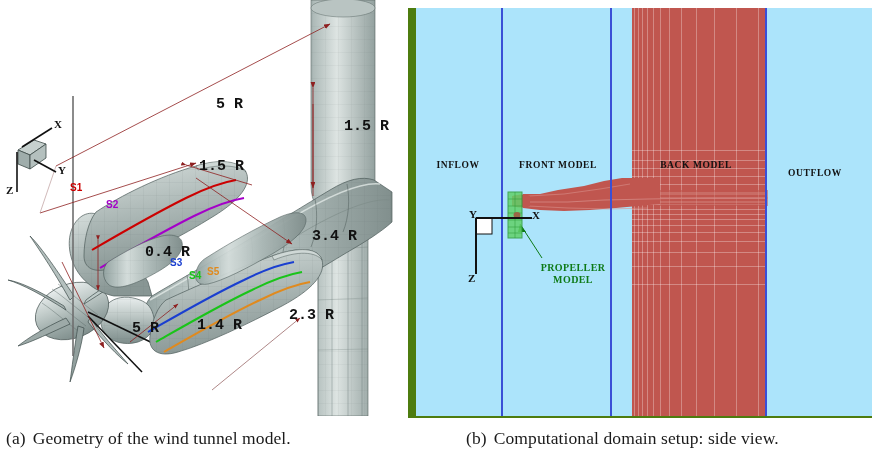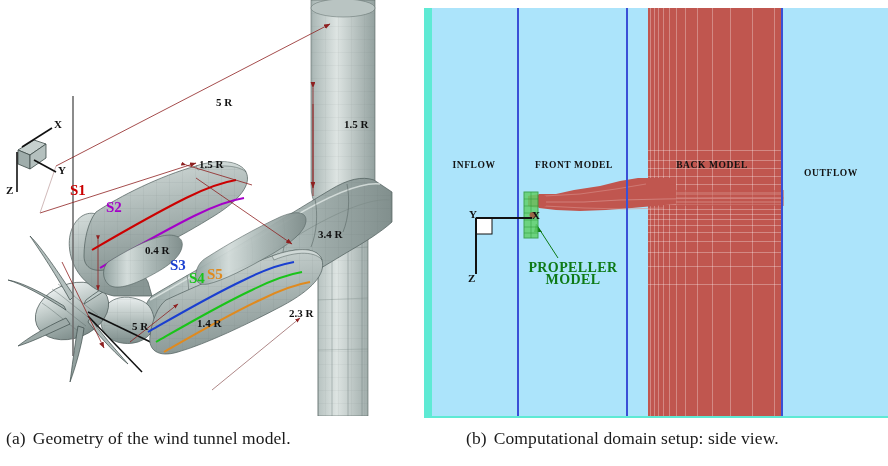--- a/index.html
+++ b/index.html
@@ -2,21 +2,21 @@
 <html><head>
 <meta charset="utf-8">
 <style>
   html,body{margin:0;padding:0;background:#ffffff;}
   body{width:888px;height:466px;font-family:"Liberation Serif",serif;overflow:hidden;}
   #figure{position:relative;width:888px;height:466px;background:#fff;}
 
   
   .panel{position:absolute;overflow:hidden;}
   #panel-a{left:0;top:0;width:420px;height:416px;background:#ffffff;}
-  #panel-b{left:424px;top:8px;width:464px;height:410px;background:#5eead4;}
+  #panel-b{left:408px;top:8px;width:464px;height:410px;background:#4d7c0f;}
 
   #domain-bg{position:absolute;left:8px;top:0;width:456px;height:408px;background:#ace4fb;}
 
   
   .caption{position:absolute;font-family:"Liberation Serif",serif;font-size:17.5px;
            color:#1a1a1a;white-space:nowrap;letter-spacing:.1px;}
   #caption-a{left:6px;top:428px;}
   #caption-b{left:466px;top:428px;}
   .caption .tag{margin-right:7px;}
 
@@ -31,28 +31,28 @@
                font-size:9.5px;color:#131313;letter-spacing:.6px;white-space:nowrap;
                text-align:center;transform:translateX(-50%);}
 
   
   #triad-b{position:absolute;left:466px;top:196px;width:84px;height:100px;}
   .triad-lbl{position:absolute;font-family:"Liberation Serif",serif;font-weight:bold;
              font-size:11px;color:#111;}
 
   
   #drum-label{position:absolute;left:525px;top:262px;width:96px;text-align:center;
-              font-family:"Liberation Serif",serif;font-weight:bold;font-size:14px;
+              font-family:"Liberation Serif",serif;font-weight:bold;font-size:10px;
               color:#0d7a16;line-height:11.5px;letter-spacing:.4px;}
 
   
-  .dim{position:absolute;font-family:Liberation Serif, serif;font-weight:bold;
-       font-size:11px;color:#111;white-space:nowrap;padding-left:44px;}
-  .slab{position:absolute;font-family:Liberation Serif, serif;font-weight:bold;
-        font-size:15px;white-space:nowrap;}
+  .dim{position:absolute;font-family:Liberation Mono, monospace;font-weight:bold;
+       font-size:15px;color:#111;white-space:nowrap;padding-left:44px;}
+  .slab{position:absolute;font-family:Liberation Sans, sans-serif;font-weight:bold;
+        font-size:10px;white-space:nowrap;}
   #triad-a{position:absolute;left:4px;top:110px;width:70px;height:90px;}
 </style>
 </head>
 <body>
 
 <div id="figure">
 
   <div class="panel" id="panel-a">
     <svg width="420" height="416" viewBox="0 0 420 416">
       <defs>
@@ -243,21 +243,21 @@
       </svg>
       <span class="triad-lbl" style="left:50px;top:8px;">X</span>
       <span class="triad-lbl" style="left:54px;top:54px;">Y</span>
       <span class="triad-lbl" style="left:2px;top:74px;">Z</span>
     </div>
 
     
     <span class="dim" style="left:172px;top:96px;">5 R</span>
     <span class="dim" style="left:300px;top:118px;">1.5 R</span>
     <span class="dim" style="left:155px;top:158px;">1.5 R</span>
-    <span class="dim" style="left:268px;top:228px;margin-left:6px;">3.4 R</span>
+    <span class="dim" style="left:268px;top:228px;">3.4 R</span>
     <span class="dim" style="left:101px;top:244px;">0.4 R</span>
     <span class="dim" style="left:153px;top:317px;">1.4 R</span>
     <span class="dim" style="left:245px;top:307px;text-align:center;">2.3 R</span>
     <span class="dim" style="left:88px;top:320px;">5 R</span>
 
     
     <span class="slab" style="left:70px;top:182px;color:#cc0000;">S1</span>
     <span class="slab" style="left:106px;top:199px;color:#a400c8;">S2</span>
     <span class="slab" style="left:170px;top:257px;color:#1a3fd0;">S3</span>
     <span class="slab" style="left:189px;top:270px;color:#19c419;">S4</span>

